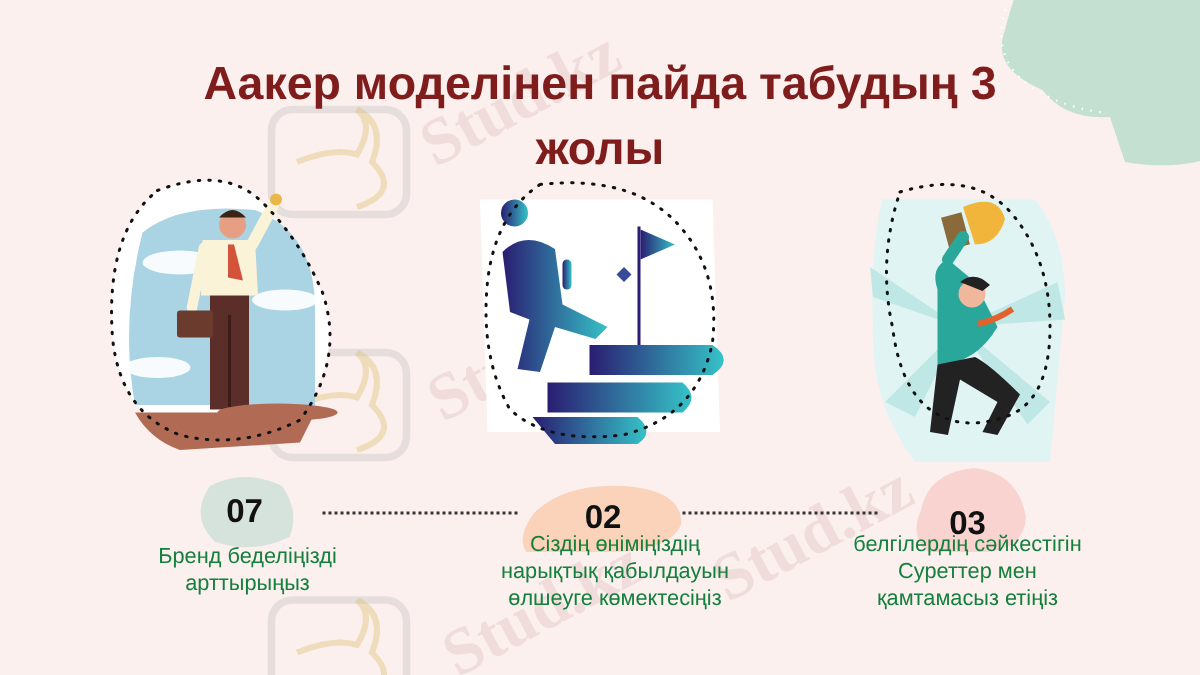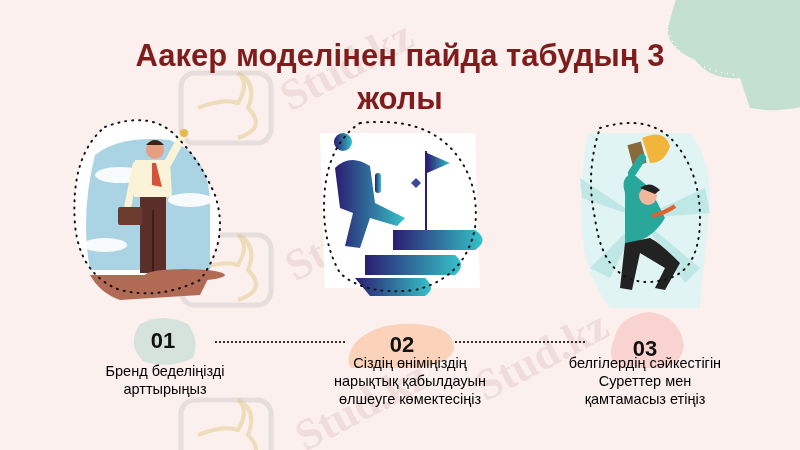--- a/index.html
+++ b/index.html
@@ -23,21 +23,21 @@
       white-space: nowrap;
     }
     .illus { position: absolute; }
     .step-badge {
       position: absolute; width: 70px; height: 50px; display: flex;
       align-items: center; justify-content: center; font-weight: bold; font-size: 22px; color: #111;
     }
     .badge-bg { position: absolute; inset: 0; z-index: 0; }
     .badge-num { position: relative; z-index: 1; }
     .step-text {
-      position: absolute; text-align: center; font-size: 14.5px; line-height: 18px; color: #000000;
+      position: absolute; text-align: center; font-size: 14.5px; line-height: 18px; color: #15803d;
     }
     .connector { position: absolute; top: 341px; height: 0; border-top: 2px dotted #333; }
   </style>
 </head>
 <body>
 
 <div class="slide">
 
   <svg class="corner-blob" viewBox="0 0 170 130">
     <path d="M40 0 L180 0 L180 110 Q150 125 110 118 L100 88 Q70 90 55 70 Q20 55 30 30 Q35 10 40 0 Z" fill="#c4e0d0"></path>
@@ -120,21 +120,21 @@
     <path d="M30 10 Q80 -5 105 25 Q130 55 130 100 Q130 150 100 160 Q70 170 50 155 Q30 140 25 100 Q15 55 30 10 Z" fill="none" stroke="#111" stroke-width="2" stroke-dasharray="1 6" stroke-linecap="round"></path>
   </svg>
 
   <div class="connector" style="left:215px;width:130px;"></div>
   <div class="connector" style="left:455px;width:130px;"></div>
 
   <div class="step-badge" style="left:128px;top:316px;">
     <svg class="badge-bg" viewBox="0 0 70 50" preserveAspectRatio="none">
       <path d="M12 8 Q35 -4 60 8 Q72 25 65 42 Q40 54 15 45 Q-2 28 12 8 Z" fill="#d6e3dc"></path>
     </svg>
-    <span class="badge-num">01</span>
+    <span class="badge-num">07</span>
   </div>
   <div class="step-text" style="left:60px;width:210px;top:362px;">
     <div>Бренд беделіңізді</div>
     <div>арттырыңыз</div>
   </div>
 
   <div class="step-badge" style="left:346px;top:322px;width:112px;height:46px;justify-content:center;">
     <svg class="badge-bg" viewBox="0 0 112 46" preserveAspectRatio="none">
       <path d="M10 20 Q30 0 70 2 Q110 5 108 28 Q100 46 60 46 L5 46 Q-2 36 10 20 Z" fill="#fbd3bb"></path>
     </svg>

